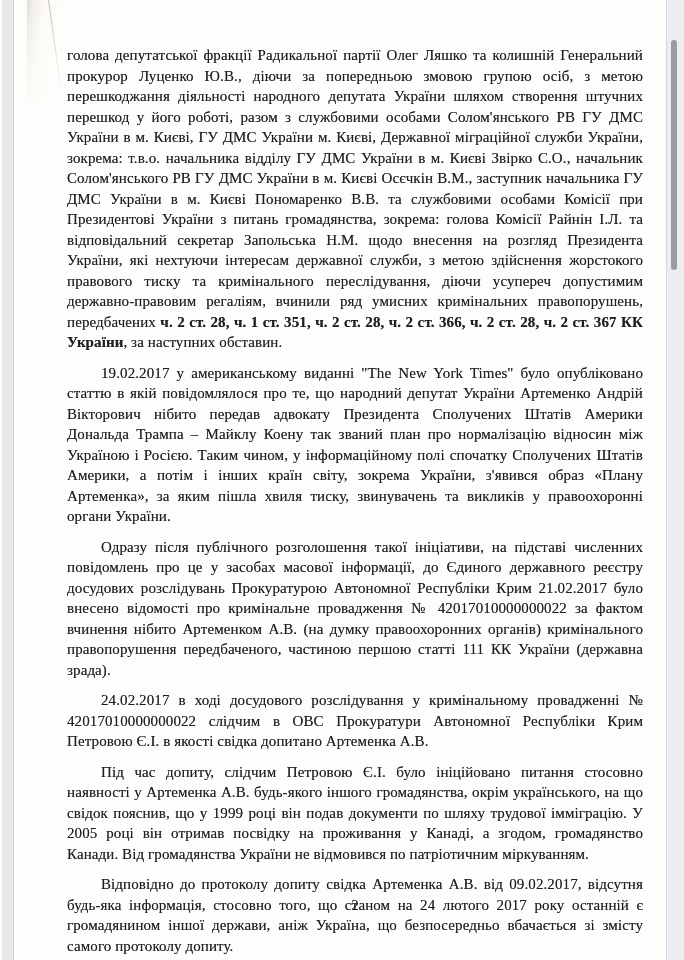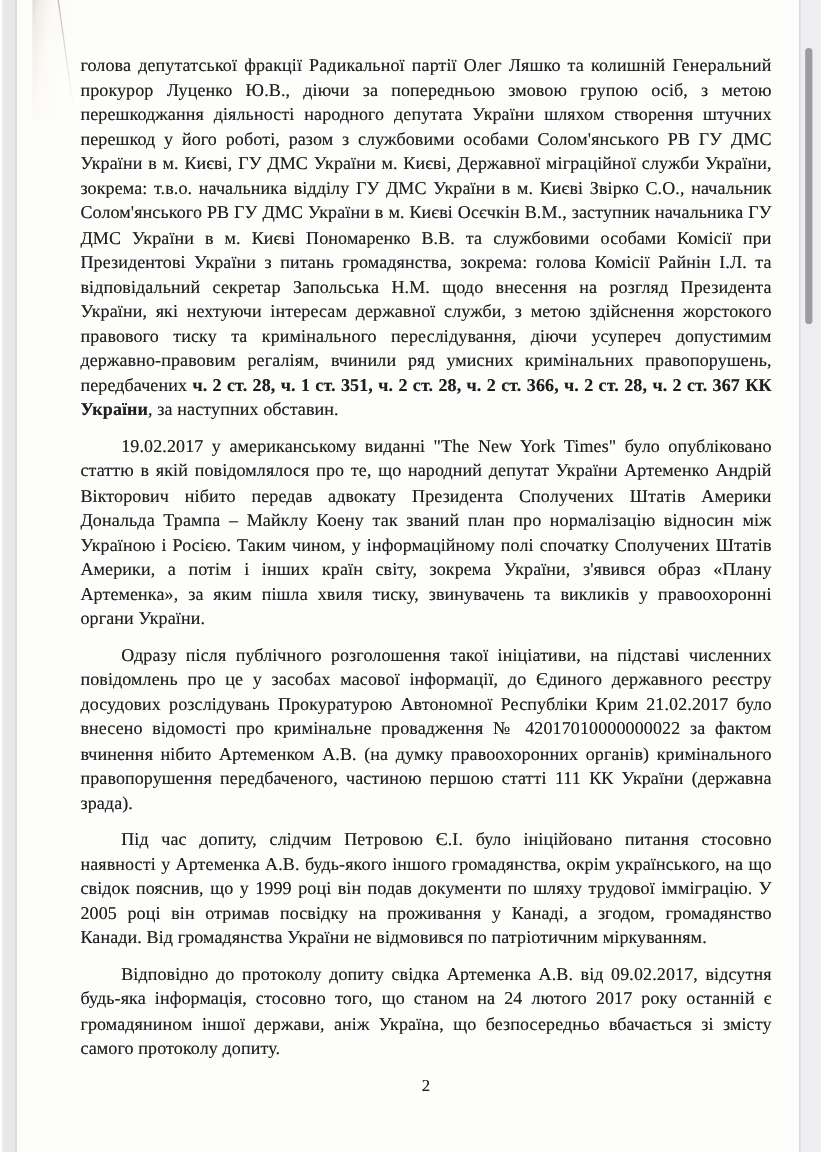--- a/index.html
+++ b/index.html
@@ -73,20 +73,21 @@
 
 <div class="viewer">
   <div class="left-strip"></div>
   <div class="page">
     <div class="corner-fold"></div>
     <div class="corner-crease"></div>
     <div class="content">
         <p class="para"><span>голова депутатської фракції Радикальної партії Олег Ляшко та колишній Генеральний прокурор Луценко Ю.В., діючи за попередньою змовою групою осіб, з метою перешкоджання діяльності народного депутата України шляхом створення штучних перешкод у його роботі, разом з службовими особами Солом'янського РВ ГУ ДМС України в м. Києві, ГУ ДМС України м. Києві, Державної міграційної служби України, зокрема: т.в.о. начальника відділу ГУ ДМС України в м. Києві Звірко С.О., начальник Солом'янського РВ ГУ ДМС України в м. Києві Осєчкін В.М., заступник начальника ГУ ДМС України в м. Києві Пономаренко В.В. та службовими особами Комісії при Президентові України з питань громадянства, зокрема: голова Комісії Райнін І.Л. та відповідальний секретар Запольська Н.М. щодо внесення на розгляд Президента України, які нехтуючи інтересам державної служби, з метою здійснення жорстокого правового тиску та кримінального переслідування, діючи усупереч допустимим державно-правовим регаліям, вчинили ряд умисних кримінальних правопорушень, передбачених </span><span class="bold">ч. 2 ст. 28, ч. 1 ст. 351, ч. 2 ст. 28, ч. 2 ст. 366, ч. 2 ст. 28, ч. 2 ст. 367 КК України</span><span>, за наступних обставин.</span></p>
         <p class="para indent"><span>19.02.2017 у американському виданні "The New York Times" було опубліковано статтю в якій повідомлялося про те, що народний депутат України Артеменко Андрій Вікторович нібито передав адвокату Президента Сполучених Штатів Америки Дональда Трампа – Майклу Коену так званий план про нормалізацію відносин між Україною і Росією. Таким чином, у інформаційному полі спочатку Сполучених Штатів Америки, а потім і інших країн світу, зокрема України, з'явився образ «Плану Артеменка», за яким пішла хвиля тиску, звинувачень та викликів у правоохоронні органи України.</span></p>
         <p class="para indent"><span>Одразу після публічного розголошення такої ініціативи, на підставі численних повідомлень про це у засобах масової інформації, до Єдиного державного реєстру досудових розслідувань Прокуратурою Автономної Республіки Крим 21.02.2017 було внесено відомості про кримінальне провадження № 42017010000000022 за фактом вчинення нібито Артеменком А.В. (на думку правоохоронних органів) кримінального правопорушення передбаченого, частиною першою статті 111 КК України (державна зрада).</span></p>
+        <p class="para indent"><span>24.02.2017 в ході досудового розслідування у кримінальному провадженні № 42017010000000022 слідчим в ОВС Прокуратури Автономної Республіки Крим Петровою Є.І. в якості свідка допитано Артеменка А.В.</span></p>
         <p class="para indent"><span>Під час допиту, слідчим Петровою Є.І. було ініційовано питання стосовно наявності у Артеменка А.В. будь-якого іншого громадянства, окрім українського, на що свідок пояснив, що у 1999 році він подав документи по шляху трудової імміграцію. У 2005 році він отримав посвідку на проживання у Канаді, а згодом, громадянство Канади. Від громадянства України не відмовився по патріотичним міркуванням.</span></p>
         <p class="para indent"><span>Відповідно до протоколу допиту свідка Артеменка А.В. від 09.02.2017, відсутня будь-яка інформація, стосовно того, що станом на 24 лютого 2017 року останній є громадянином іншої держави, аніж Україна, що безпосередньо вбачається зі змісту самого протоколу допиту.</span></p>
       </div>
     <div class="page-number">2</div>
   </div>
   <div class="scroll-track">
     <div class="scroll-thumb"></div>
   </div>
 </div>
 

